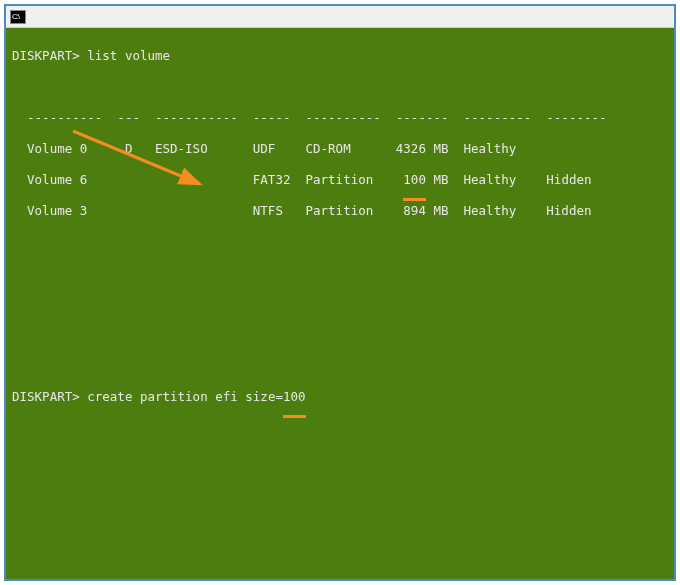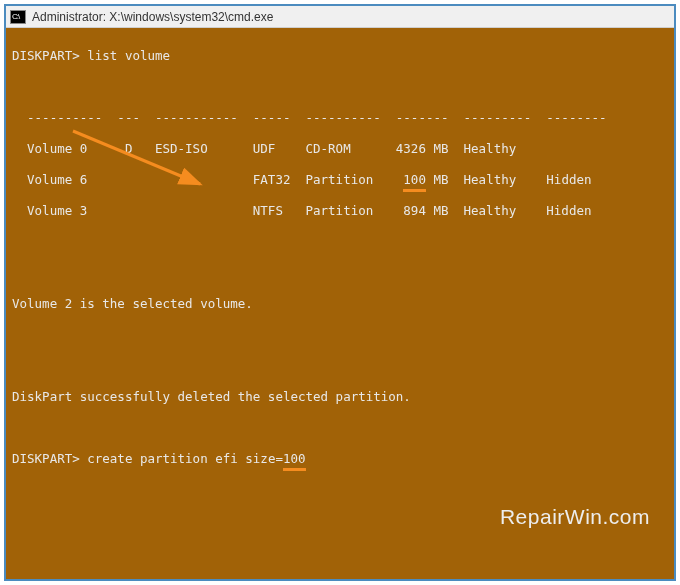--- a/index.html
+++ b/index.html
@@ -42,31 +42,31 @@
   }
   .cmd-icon-inner {
     font-size: 8px;
     color: #fff;
     line-height: 8px;
     letter-spacing: -1px;
   }
   .term {
     position: absolute;
     left: 0; top: 22px; right: 0; bottom: 0;
-    background: #a16207;
+    background: #4d7c0f;
     color: #e8e8e8;
     font-size: 12.5px;
     line-height: 15.5px;
     padding: 4px 6px;
     white-space: pre;
     overflow: hidden;
   }
   .u-orange {
     border-bottom: 3px solid #f58c1f;
-    padding-bottom: 2px;
+    padding-bottom: 11px;
   }
   .arrow {
     position: absolute;
     pointer-events: none;
   }
   .watermark {
     position: absolute;
     right: 24px;
     bottom: 50px;
     font-family: Arial, sans-serif;
@@ -79,36 +79,33 @@
 </style>
 </head>
 <body>
 
 <div class="frame">
 
   <div class="titlebar">
     <span class="cmd-icon">
       <span class="cmd-icon-inner">C:\</span>
     </span>
-    <span>Administrator: X:\windows\system32\cmd.exe</span>
   </div>
 
   <div class="term">
 <span class="line"><span>DISKPART&gt;</span> <span>list volume</span></span>
 <span class="line"> </span>
 <span class="line">  ----------  ---  -----------  -----  ----------  -------  ---------  --------</span>
 <span class="line"><span>  Volume 0     D   ESD-ISO      UDF    CD-ROM      4326 MB  Healthy</span></span>
 <span class="line"><span>  Volume 6                      FAT32  Partition    </span><span class="u-orange">100</span><span> MB  Healthy    Hidden</span></span>
 <span class="line"><span>  Volume 3                      NTFS   Partition    894 MB  Healthy    Hidden</span></span>
 <span class="line"> </span>
 <span class="line"> </span>
-<span class="line">Volume 2 is the selected volume.</span>
 <span class="line"> </span>
 <span class="line"> </span>
-<span class="line">DiskPart successfully deleted the selected partition.</span>
 <span class="line"> </span>
 <span class="line"><span>DISKPART&gt;</span> <span>create partition efi size=</span><span class="u-orange">100</span></span>
 
 
 
 
 
 
 
 
@@ -126,15 +123,14 @@
 
   <svg class="arrow" style="left:62px; top:120px;" width="150" height="70" viewBox="0 0 150 70">
     <defs>
       <marker id="ah" markerWidth="10" markerHeight="10" refX="7" refY="3" orient="auto">
         <path d="M0,0 L8,3 L0,6 Z" fill="#f58c1f"></path>
       </marker>
     </defs>
     <line x1="5" y1="5" x2="132" y2="58" stroke="#f58c1f" stroke-width="3" marker-end="url(#ah)"></line>
   </svg>
 
-  <div class="watermark">RepairWin.com</div>
 
 </div>
 
 </body></html>

